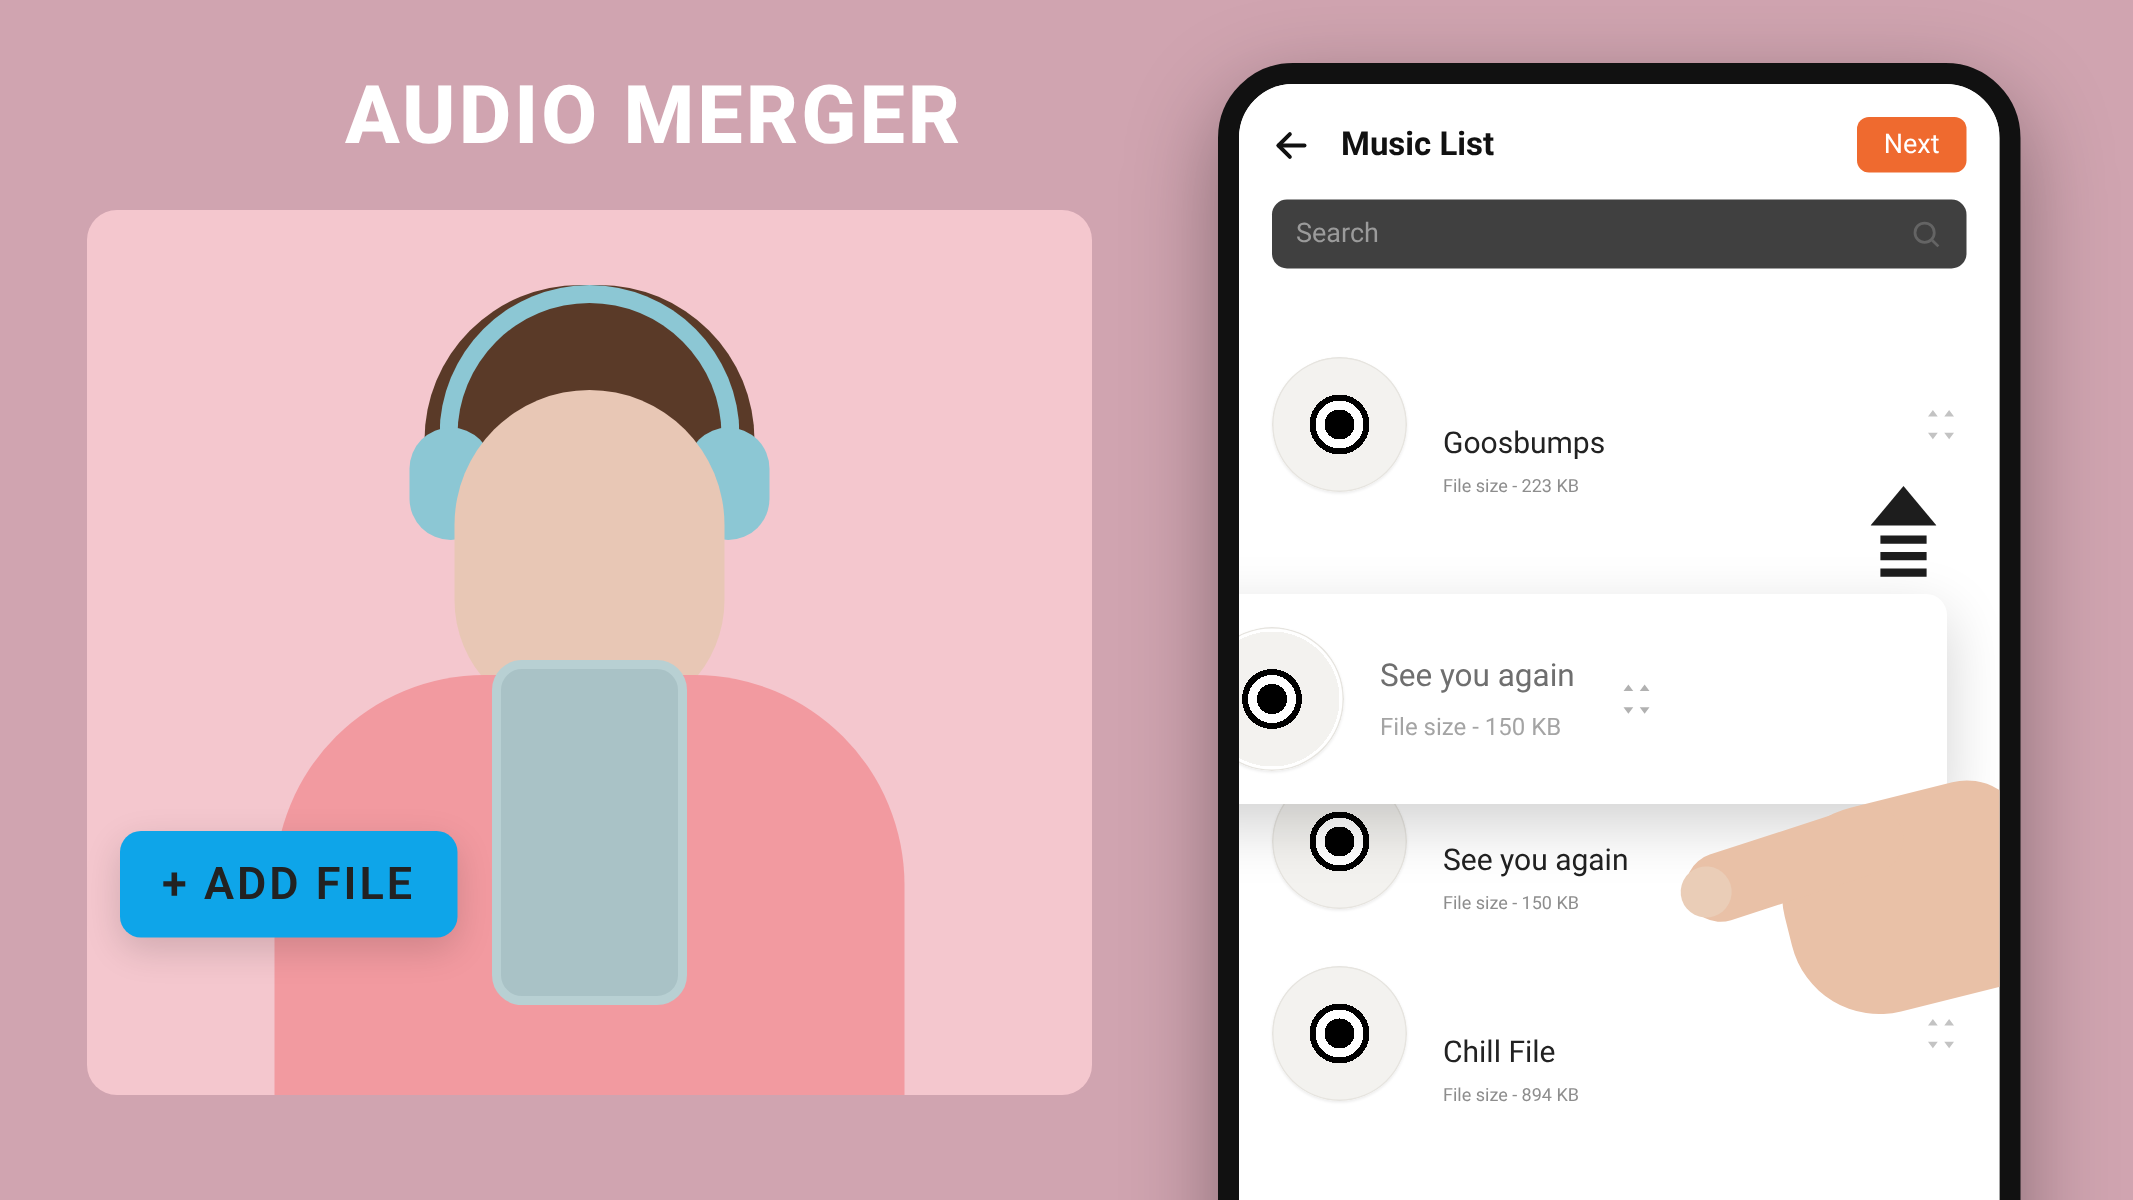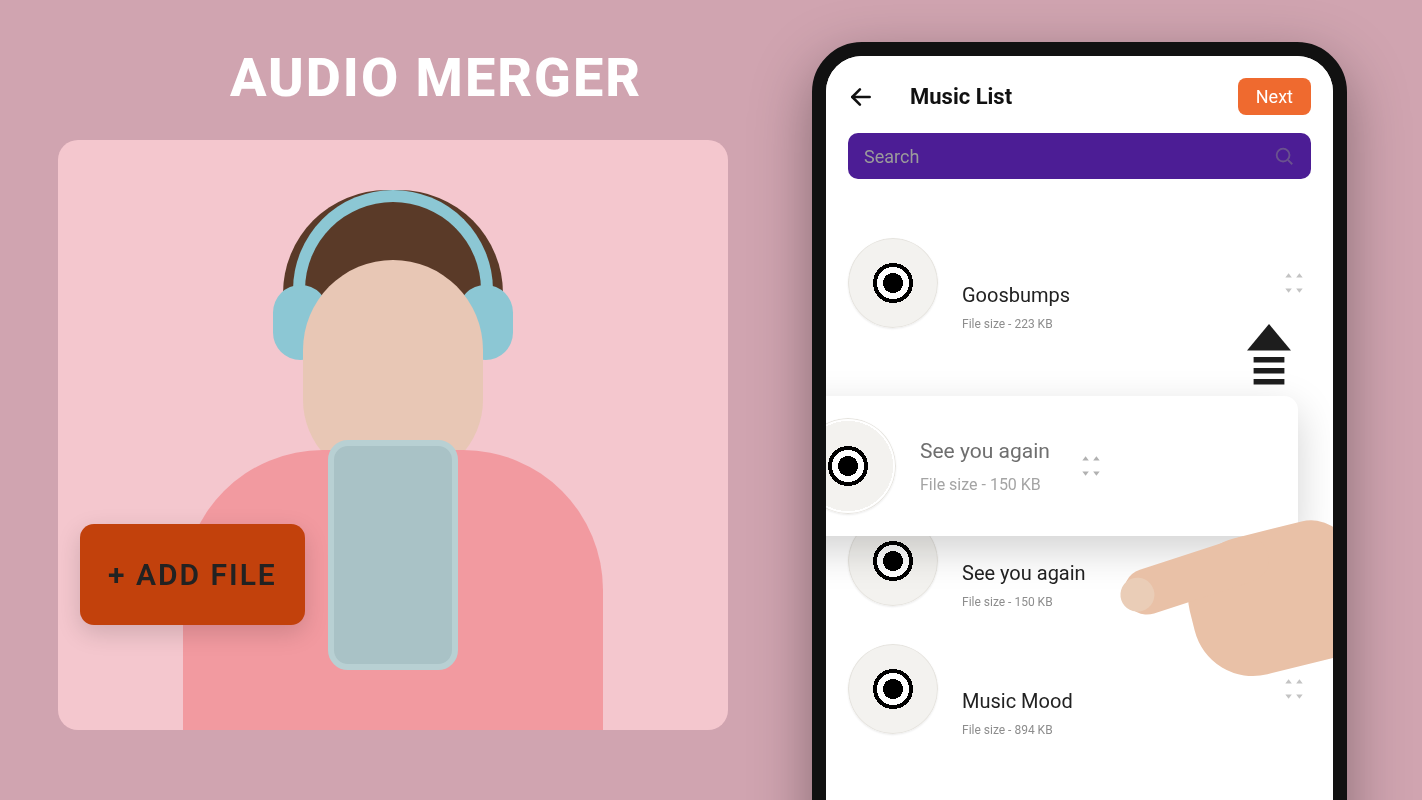--- a/index.html
+++ b/index.html
@@ -61,23 +61,23 @@
   .earcup-l{ left:calc(50% - 120px);} .earcup-r{ left:calc(50% + 65px);}
   .phone-held{
     position:absolute; bottom:60px; left:50%; transform:translateX(-50%);
     width:130px; height:230px; background:#a9c2c6; border-radius:20px;
     border:6px solid #b8d0d3;
   }
 
   .add-file-btn {
     position: absolute;
     left: 22px; bottom: 105px;
-    background: #c2410c;
+    background: #0ea5e9;
     border-radius: 14px;
-    padding: 33px 28px;
+    padding: 18px 28px;
     font-size: 30px;
     font-weight: 600;
     letter-spacing: 2px;
     color: #222;
     box-shadow: 0 8px 24px rgba(0,0,0,.15);
     white-space: nowrap;
   }
 
   
   .phone {
@@ -86,39 +86,39 @@
     width: 535px; height: 940px;
     background: #fff;
     border: 14px solid #111;
     border-radius: 50px;
     box-shadow: 0 20px 60px rgba(0,0,0,.35);
     overflow: hidden;
   }
   .phone .screen { width: 100%; height: 100%; background: #fff; position: relative; }
 
   .appbar {
-    display: flex; align-items: center; gap: 36px;
+    display: flex; align-items: center; gap: 20px;
     padding: 22px 22px 10px 22px;
   }
   .back-arrow { width: 26px; height: 26px; display:flex; align-items:center; }
   .appbar-title { font-size: 22px; font-weight: 700; color: #111; }
   .next-btn {
     margin-left: auto;
     background: #ef6a2f;
     color: #fff;
     font-size: 18px; font-weight: 400;
     padding: 8px 18px;
     border-radius: 8px;
   }
 
   .search-wrap { padding: 8px 22px 10px 22px; }
   .search-field {
-    background: #4c1d95;
+    background: #404040;
     border-radius: 10px;
-    display: flex; align-items: center;
+    display: flex; align-items: flex-start;
     padding: 12px 16px;
     color: #9b9b9b;
     font-size: 18px;
   }
   .search-field .ph { flex: 1; }
   .search-icon { width: 22px; height: 22px; opacity:.5; }
 
   .tracks { padding-top: 30px; }
   .track {
     display: flex; align-items: center;
@@ -258,21 +258,21 @@
         <div class="drag-handle">
           <svg viewBox="0 0 24 24" fill="#888">
               <path d="M7 3l3 4H4l3-4zm10 0l3 4h-6l3-4zM7 21l-3-4h6l-3 4zm10 0l-3-4h6l-3 4z"></path>
             </svg>
         </div>
       </div>
 
       <div class="track">
         <div class="disc"></div>
         <div class="meta">
-          <div class="title">Music Mood</div>
+          <div class="title">Chill File</div>
           <div class="size">File size - 894 KB</div>
         </div>
         <div class="drag-handle">
           <svg viewBox="0 0 24 24" fill="#888">
               <path d="M7 3l3 4H4l3-4zm10 0l3 4h-6l3-4zM7 21l-3-4h6l-3 4zm10 0l-3-4h6l-3 4z"></path>
             </svg>
         </div>
       </div>
 
     </div>

